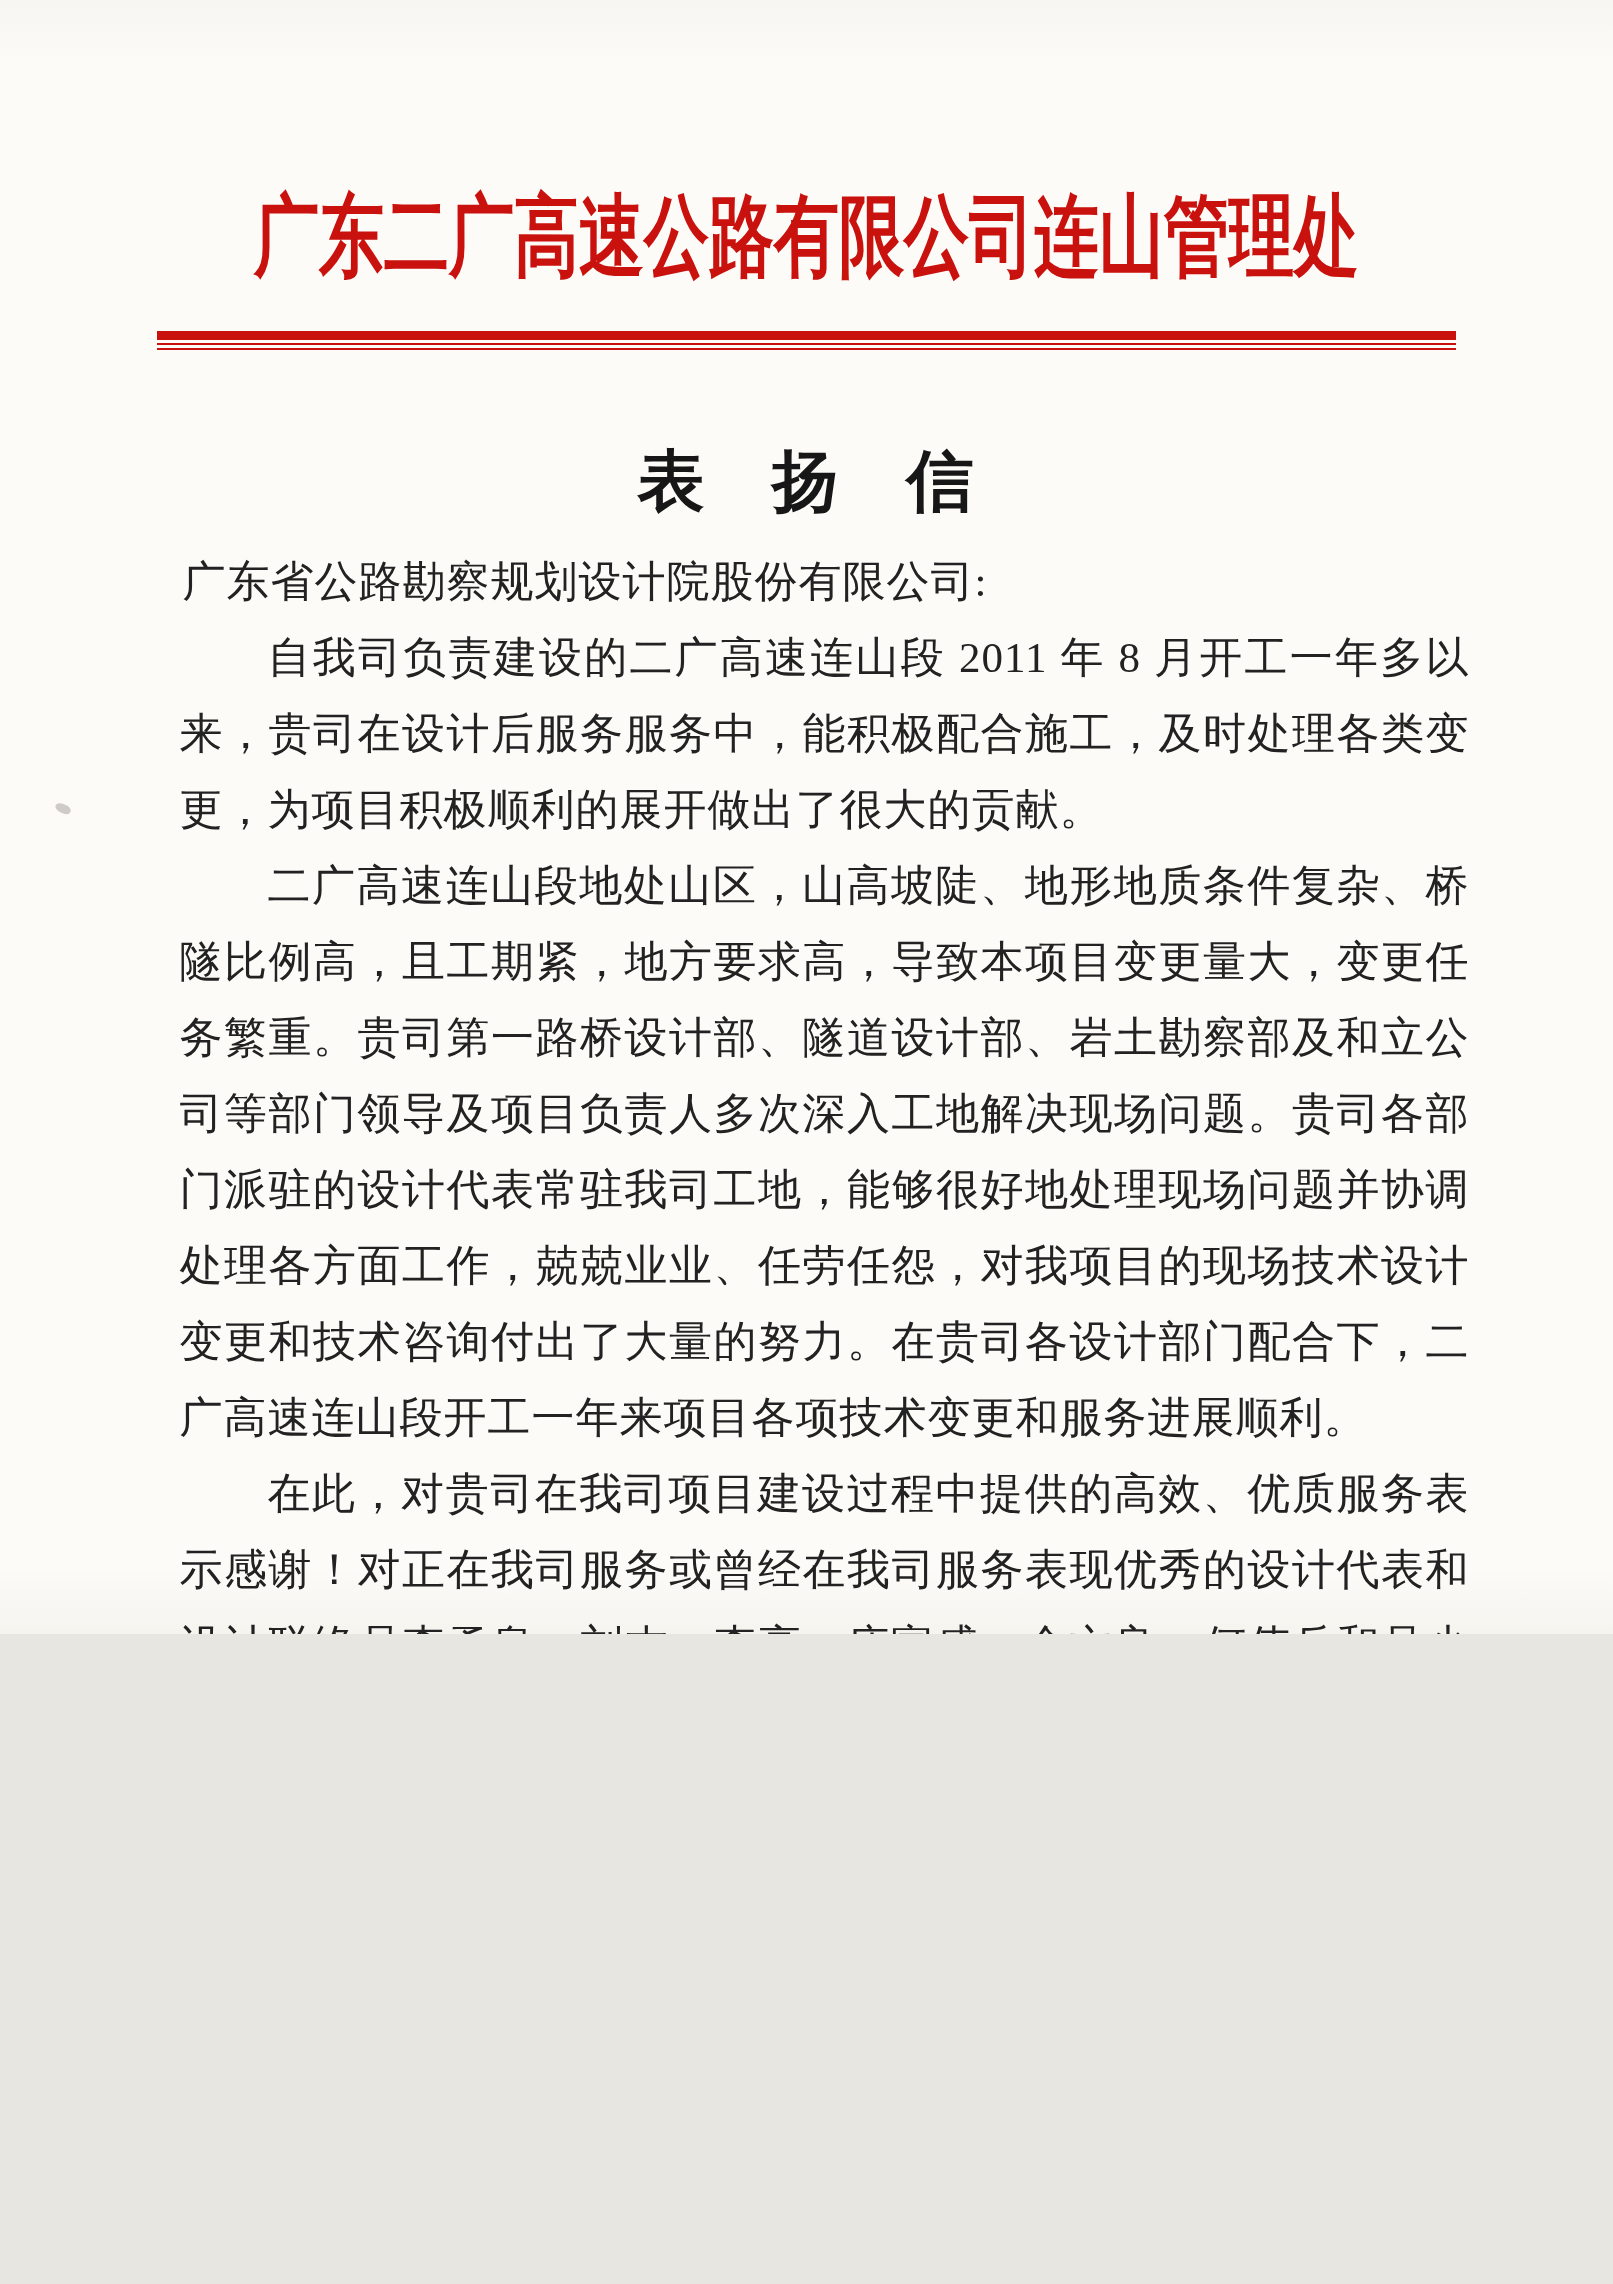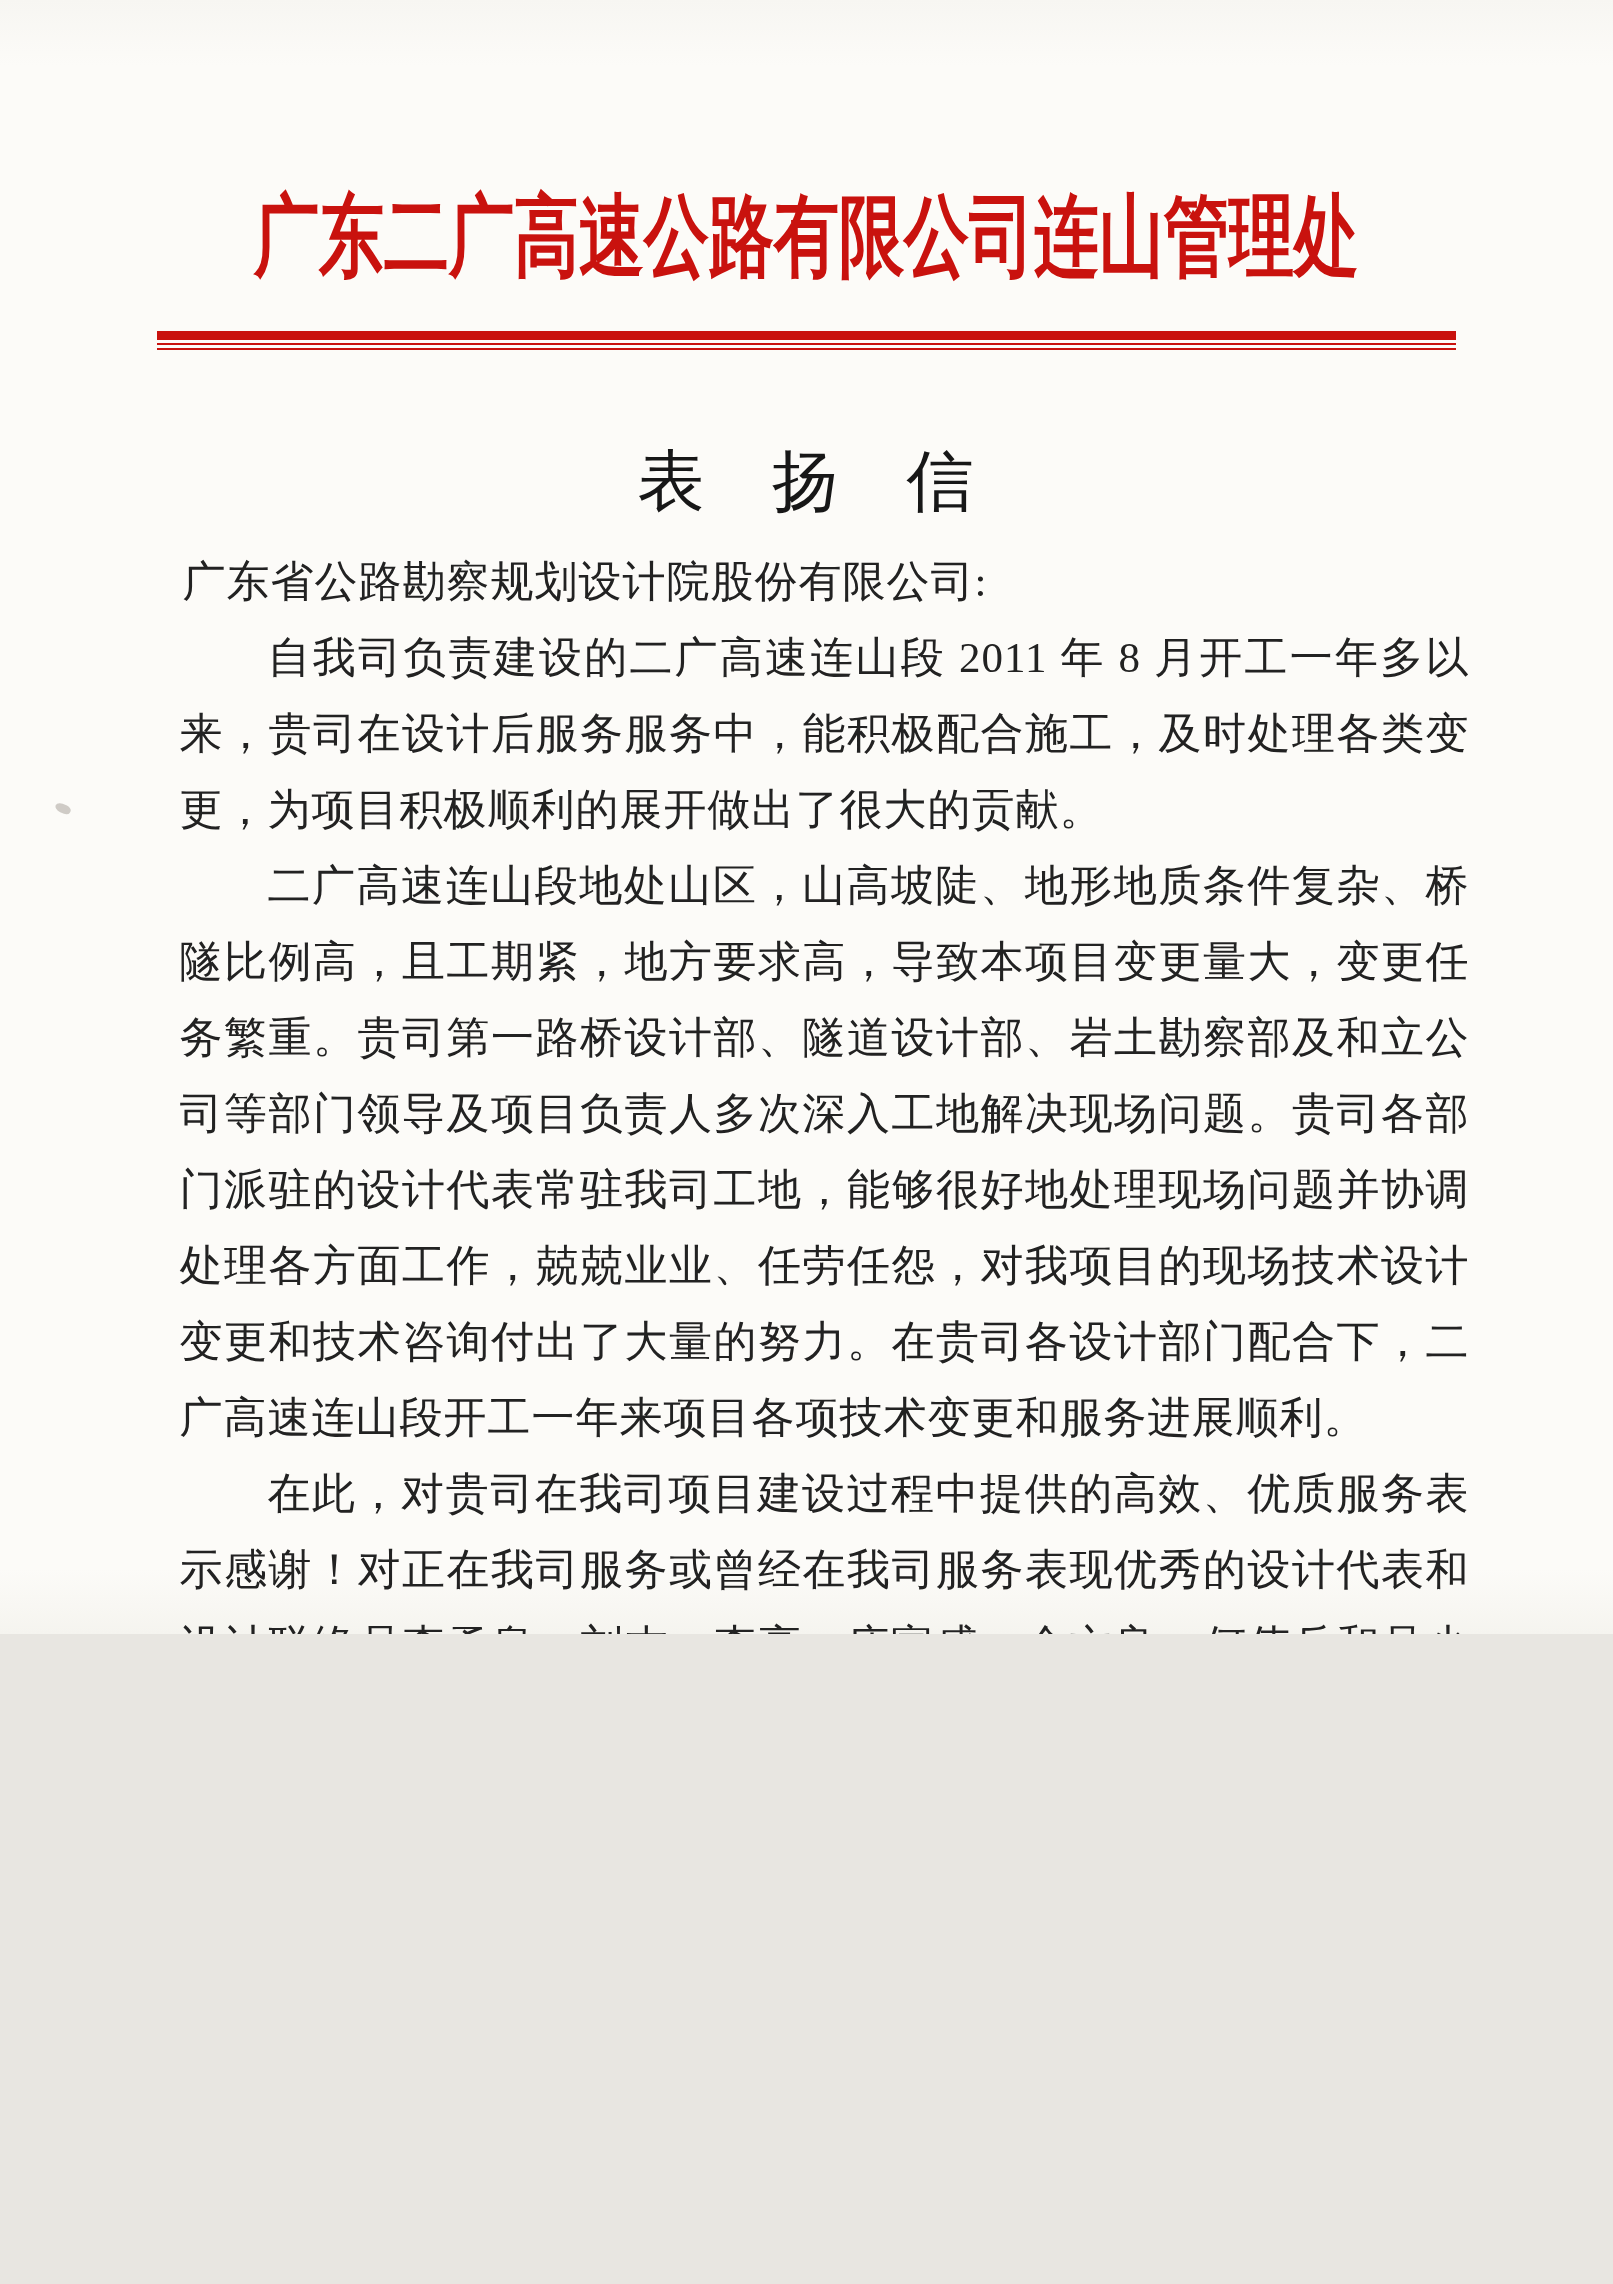--- a/index.html
+++ b/index.html
@@ -43,21 +43,21 @@
     margin:45px auto 0 auto;
   }
   .rule-thick{height:8.8px;background:var(--accent);}
   .rule-thin{height:2px;background:var(--accent);margin-top:2.9px;}
   
   .letter-title{
     margin-top:86px;
     text-align:center;
     font-family:"Liberation Sans","DejaVu Sans",sans-serif;
     font-size:67px;
-    font-weight:400;
+    font-weight:700;
     color:#171717;
     word-spacing:45px;
     letter-spacing:2px;
   }
   
   .letter-body{
     width:1326px;
     margin:17.6px auto 0 auto;
     font-size:43px;
     line-height:76px;

